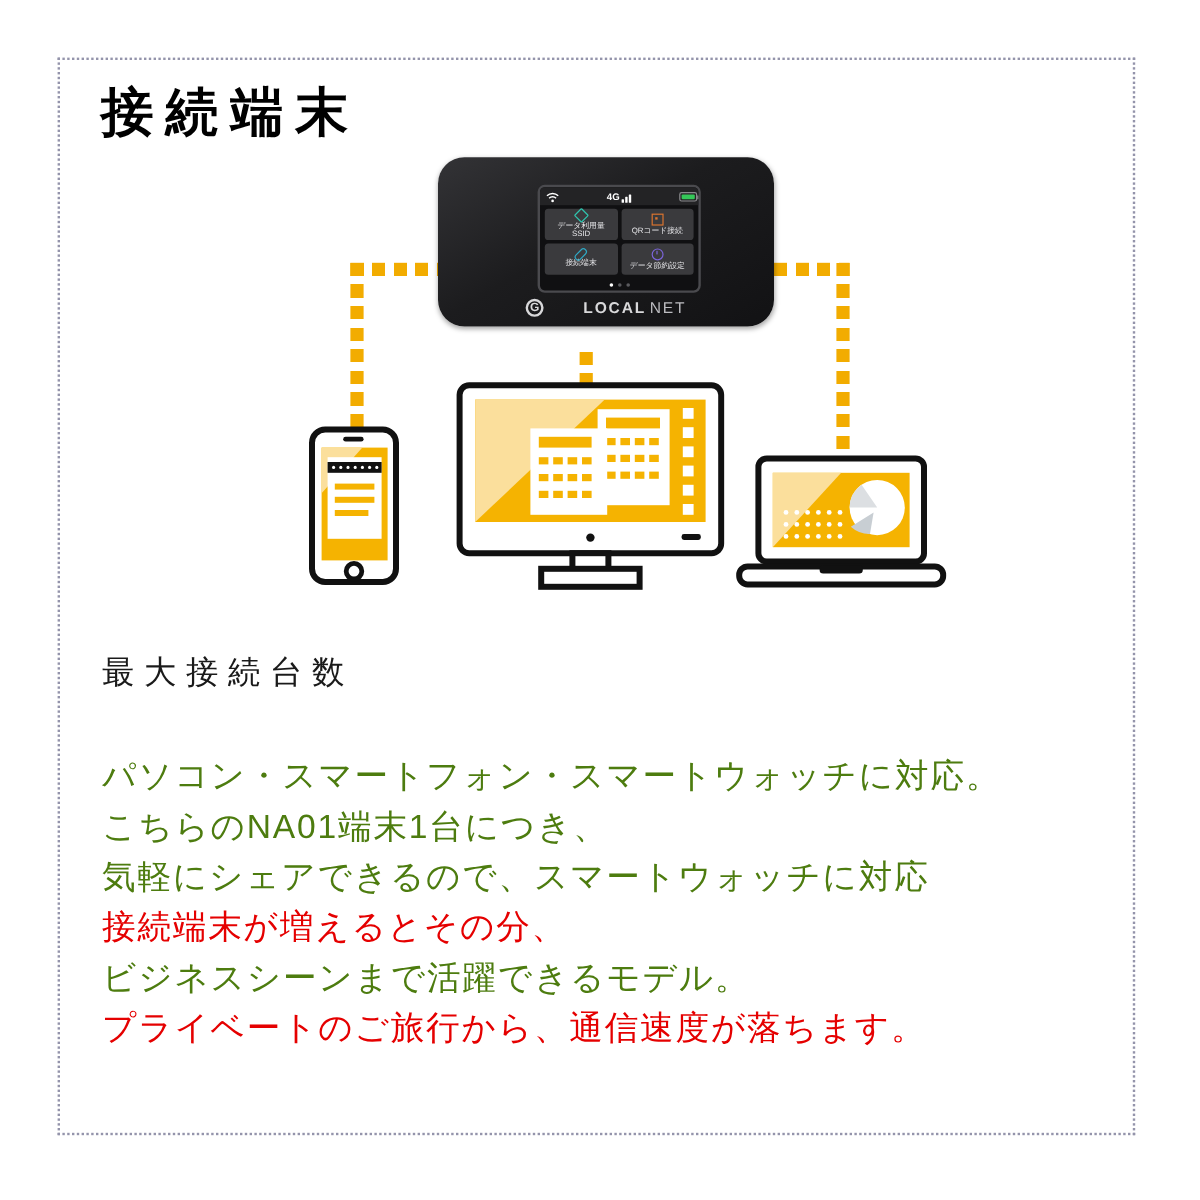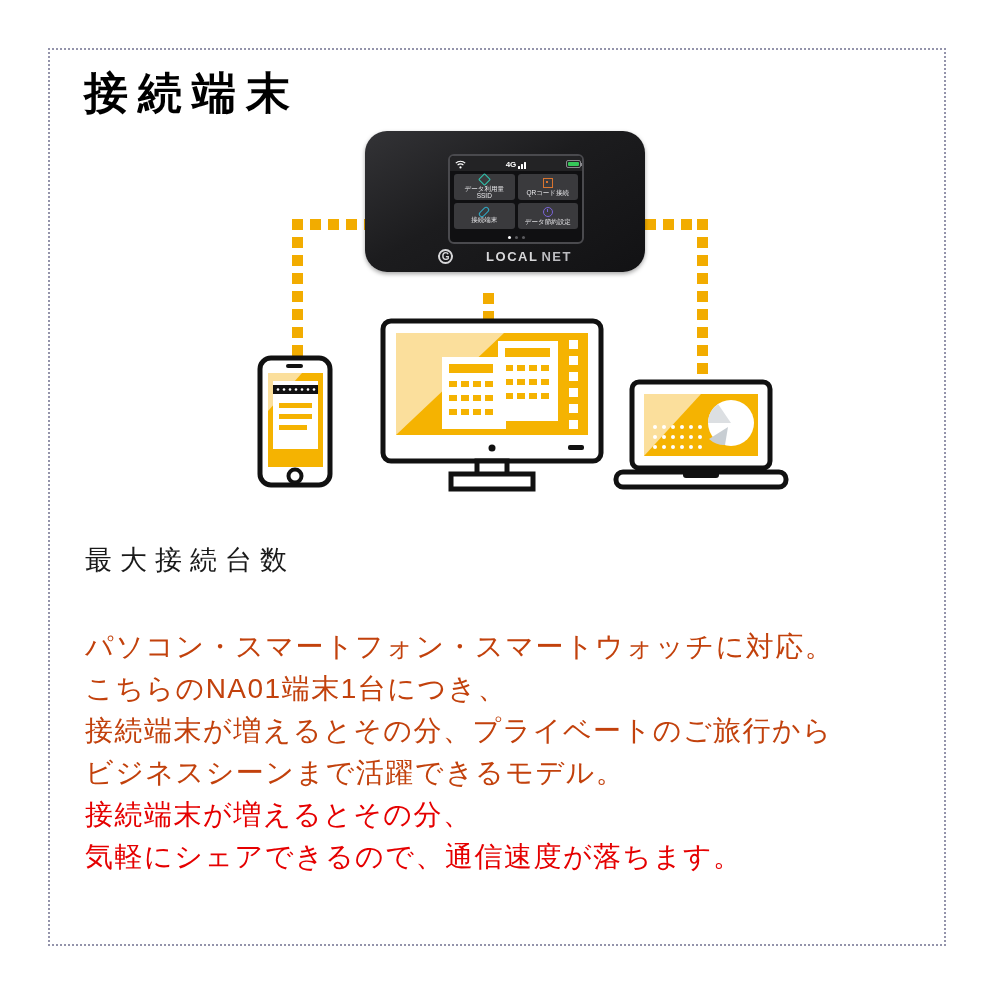--- a/index.html
+++ b/index.html
@@ -46,27 +46,27 @@
   .tico-clock{width:8px;height:8px;border:1.6px solid #7a64d8;border-radius:50%;position:relative;}
   .tico-clock:after{content:"";position:absolute;left:3px;top:1px;width:1.5px;height:3px;background:#7a64d8;}
   .pagedots{position:absolute;left:0;right:0;bottom:3px;display:flex;justify-content:center;gap:4px;}
   .pagedots i{width:3px;height:3px;border-radius:50%;background:#5a5a5e;display:block;}
   .pagedots i.on{background:#fff;}
   .router-logo{position:absolute;left:0;right:0;bottom:8px;display:flex;align-items:center;
     justify-content:center;gap:3px;color:#d8d8da;}
   .logo-g{width:15px;height:15px;border:2px solid #d8d8da;border-radius:50%;display:flex;
     align-items:center;justify-content:center;font-size:10px;font-weight:bold;box-sizing:border-box;}
   .logo-bold{font-size:13px;font-weight:bold;letter-spacing:1.5px;margin-left:30px;}
-  .logo-light{font-size:13px;font-weight:bold;letter-spacing:1.5px;color:#bcbcc0;}
+  .logo-light{font-size:13px;font-weight:normal;letter-spacing:1.5px;color:#bcbcc0;}
   
   .illus{position:absolute;}
   
   .spec{position:absolute;left:85px;top:500px;font-size:27px;letter-spacing:8px;line-height:41px;color:#1a1a1a;margin-top:40px;}
   .bodytext{position:absolute;left:85px;top:626px;font-size:28px;letter-spacing:1.5px;line-height:42px;}
-  .bodytext .line{height:42px;white-space:nowrap;color:#c2410c;}
+  .bodytext .line{height:42px;white-space:nowrap;color:#4d7c0f;}
   .bodytext .warn{color:#E50000;}
 </style>
 </head>
 <body>
 
 <div class="canvas">
   <div class="frame"></div>
 
   <div class="page-title">接続端末</div>
 
@@ -236,18 +236,18 @@
     <rect x="70" y="95" width="36" height="7" rx="3" fill="#111"></rect>
   </svg>
 
   <div class="spec">
     <div>最大接続台数</div>
   </div>
 
   <div class="bodytext">
     <div class="line">パソコン・スマートフォン・スマートウォッチに対応。</div>
     <div class="line">こちらのNA01端末1台につき、</div>
-    <div class="line">接続端末が増えるとその分、プライベートのご旅行から</div>
+    <div class="line">気軽にシェアできるので、スマートウォッチに対応</div>
+    <div class="line warn">接続端末が増えるとその分、</div>
     <div class="line">ビジネスシーンまで活躍できるモデル。</div>
-    <div class="line warn">接続端末が増えるとその分、</div>
-    <div class="line warn">気軽にシェアできるので、通信速度が落ちます。</div>
+    <div class="line warn">プライベートのご旅行から、通信速度が落ちます。</div>
   </div>
 </div>
 
 </body></html>

